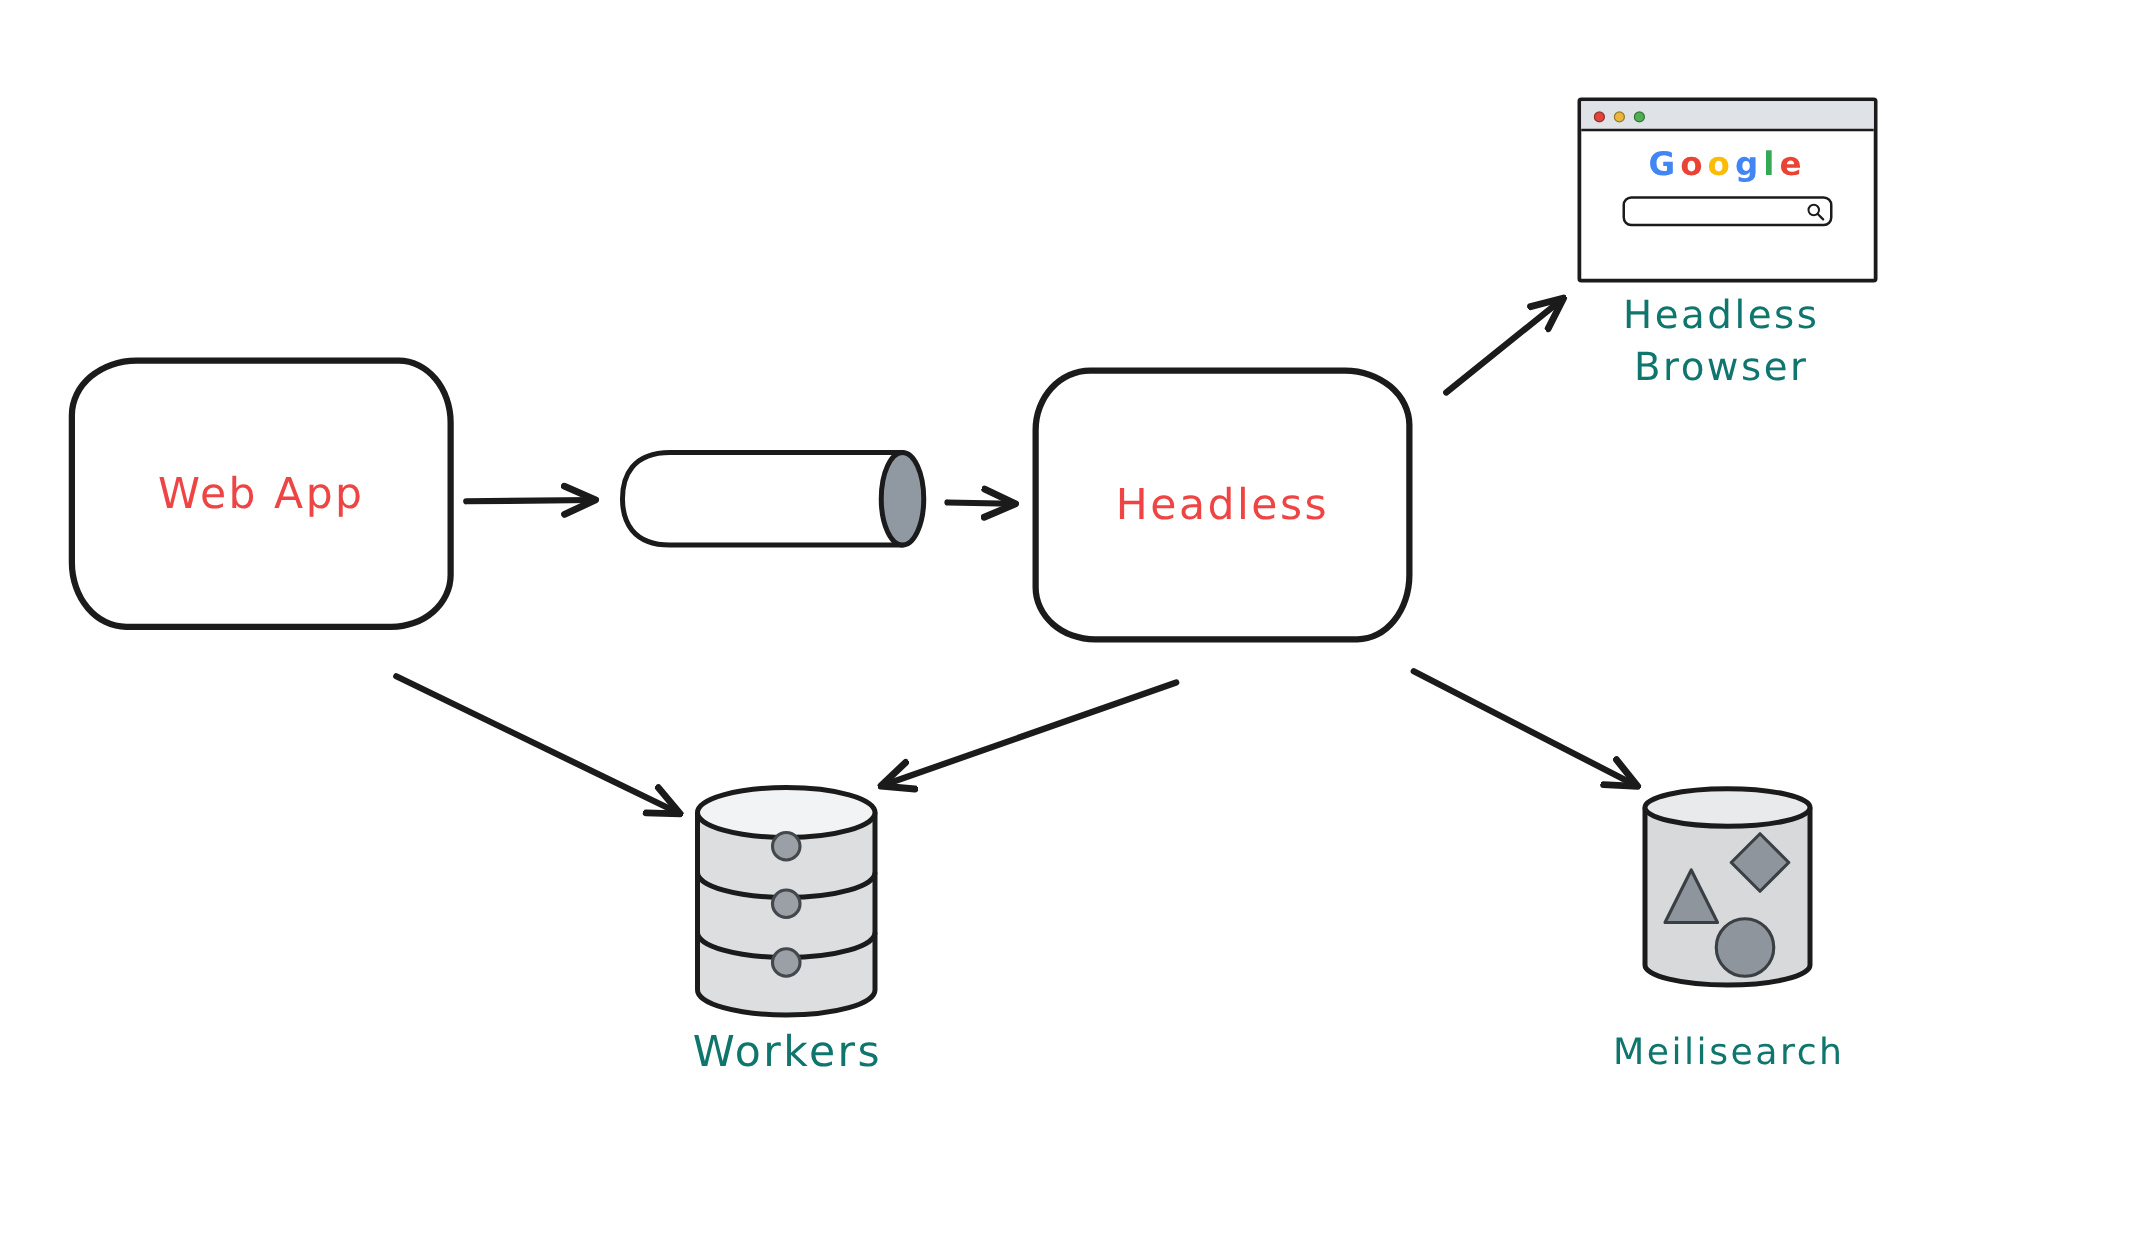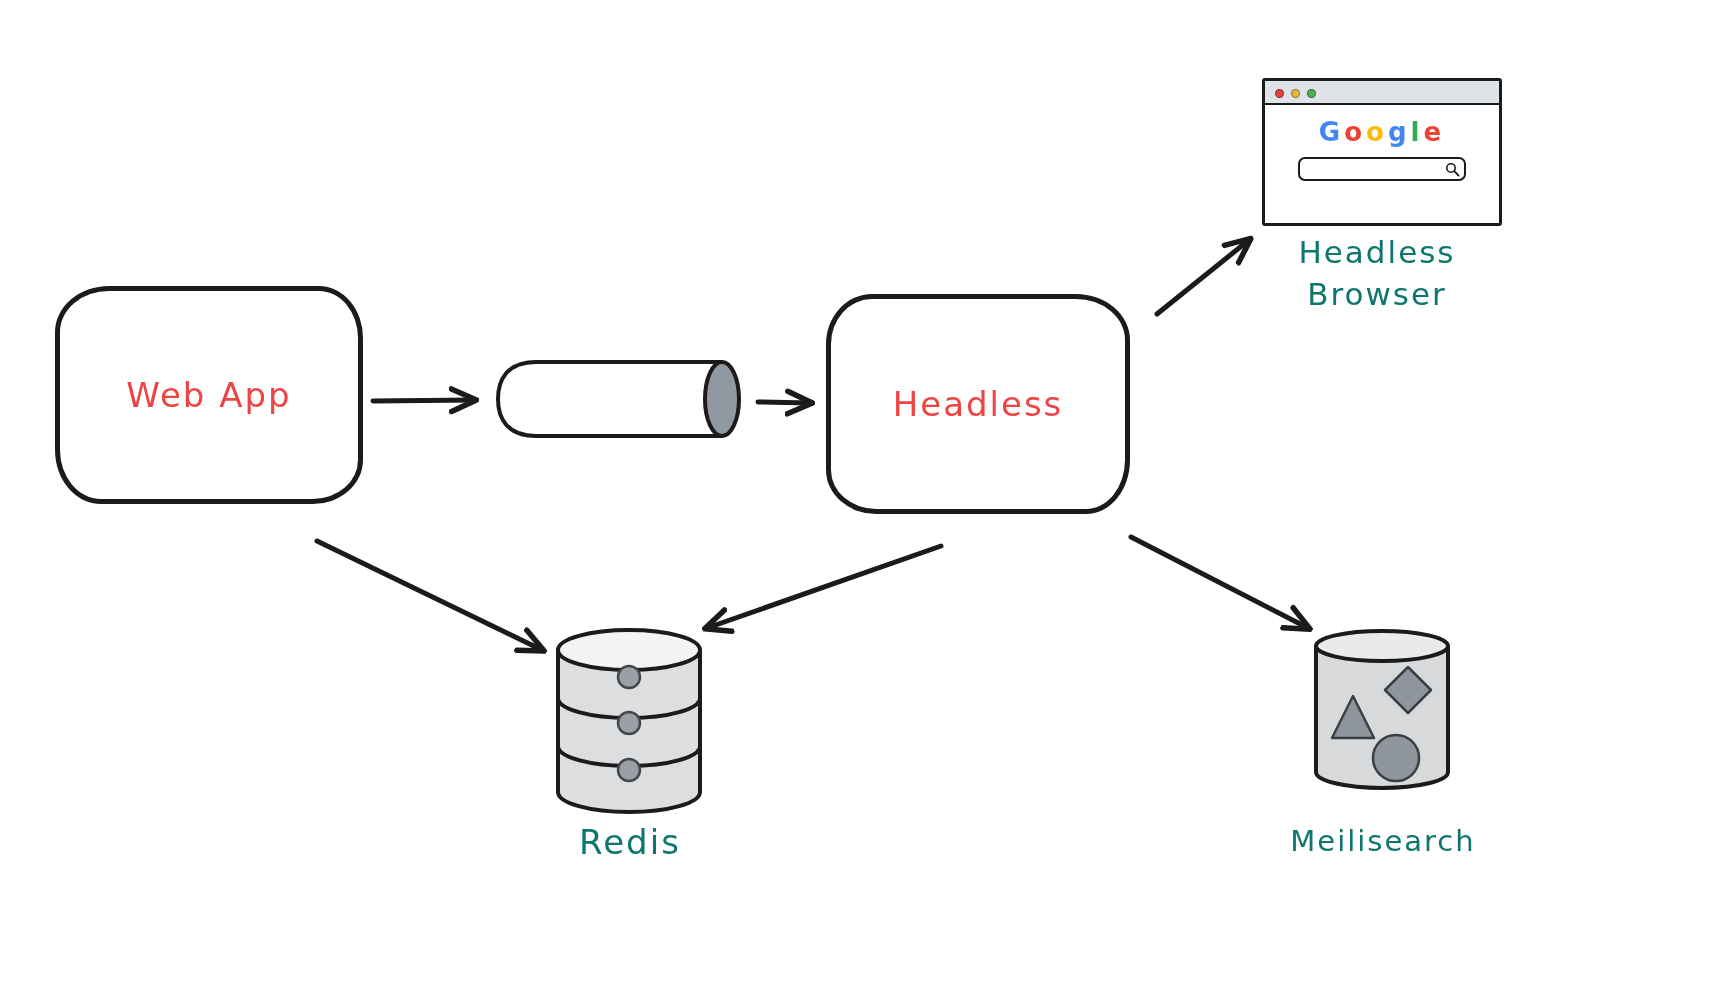--- a/index.html
+++ b/index.html
@@ -165,21 +165,21 @@
 
   <svg class="drawing sqlite" viewBox="0 0 158 200" xmlns="http://www.w3.org/2000/svg">
     <path d="M8 30 L8 172 A71 20 0 0 0 150 172 L150 30" fill="#dcdee0" stroke="#1b1b1b" stroke-width="4"></path>
     <path d="M8 78 A71 20 0 0 0 150 78" fill="none" stroke="#1b1b1b" stroke-width="4"></path>
     <path d="M8 126 A71 20 0 0 0 150 126" fill="none" stroke="#1b1b1b" stroke-width="4"></path>
     <ellipse cx="79" cy="30" rx="71" ry="20" fill="#f2f3f4" stroke="#1b1b1b" stroke-width="4"></ellipse>
     <circle cx="79" cy="57" r="11" fill="#9aa0a6" stroke="#43484d" stroke-width="2.5"></circle>
     <circle cx="79" cy="103" r="11" fill="#9aa0a6" stroke="#43484d" stroke-width="2.5"></circle>
     <circle cx="79" cy="150" r="11" fill="#9aa0a6" stroke="#43484d" stroke-width="2.5"></circle>
   </svg>
-  <div class="caption sqlite">Redis</div>
+  <div class="caption sqlite">Workers</div>
 
   <svg class="drawing meili" viewBox="0 0 144 180" xmlns="http://www.w3.org/2000/svg">
     <path d="M6 20 L6 146 A66 16 0 0 0 138 146 L138 20" fill="#d7d9db" stroke="#1b1b1b" stroke-width="4"></path>
     <ellipse cx="72" cy="20" rx="66" ry="15" fill="#e9eaeb" stroke="#1b1b1b" stroke-width="4"></ellipse>
     <polygon points="22,112 64,112 43,70" fill="#8f959c" stroke="#3a3f44" stroke-width="2.5" stroke-linejoin="round"></polygon>
     <polygon points="98,41 121,64 98,87 75,64" fill="#8f959c" stroke="#3a3f44" stroke-width="2.5" stroke-linejoin="round"></polygon>
     <circle cx="86" cy="132" r="23" fill="#8f959c" stroke="#3a3f44" stroke-width="2.5"></circle>
   </svg>
   <div class="caption meili">Meilisearch</div>
 

